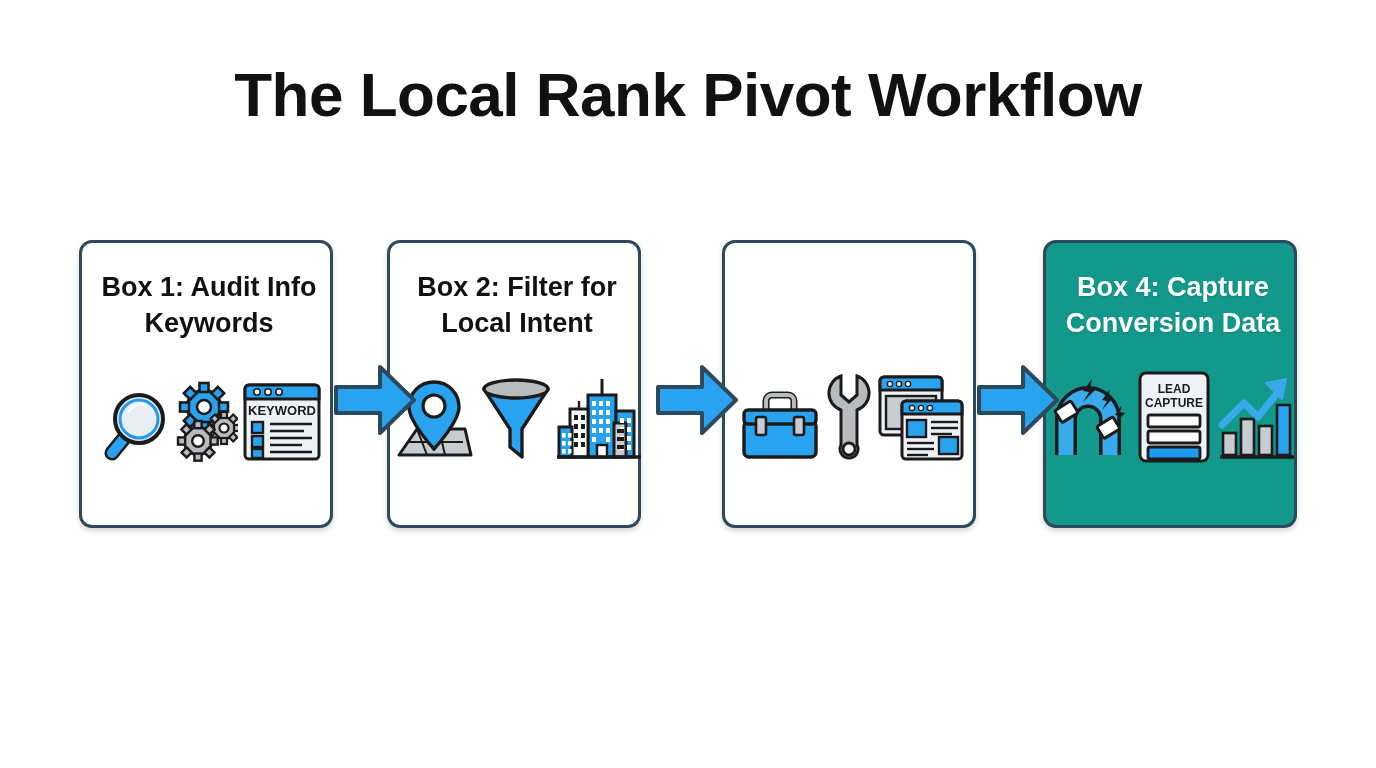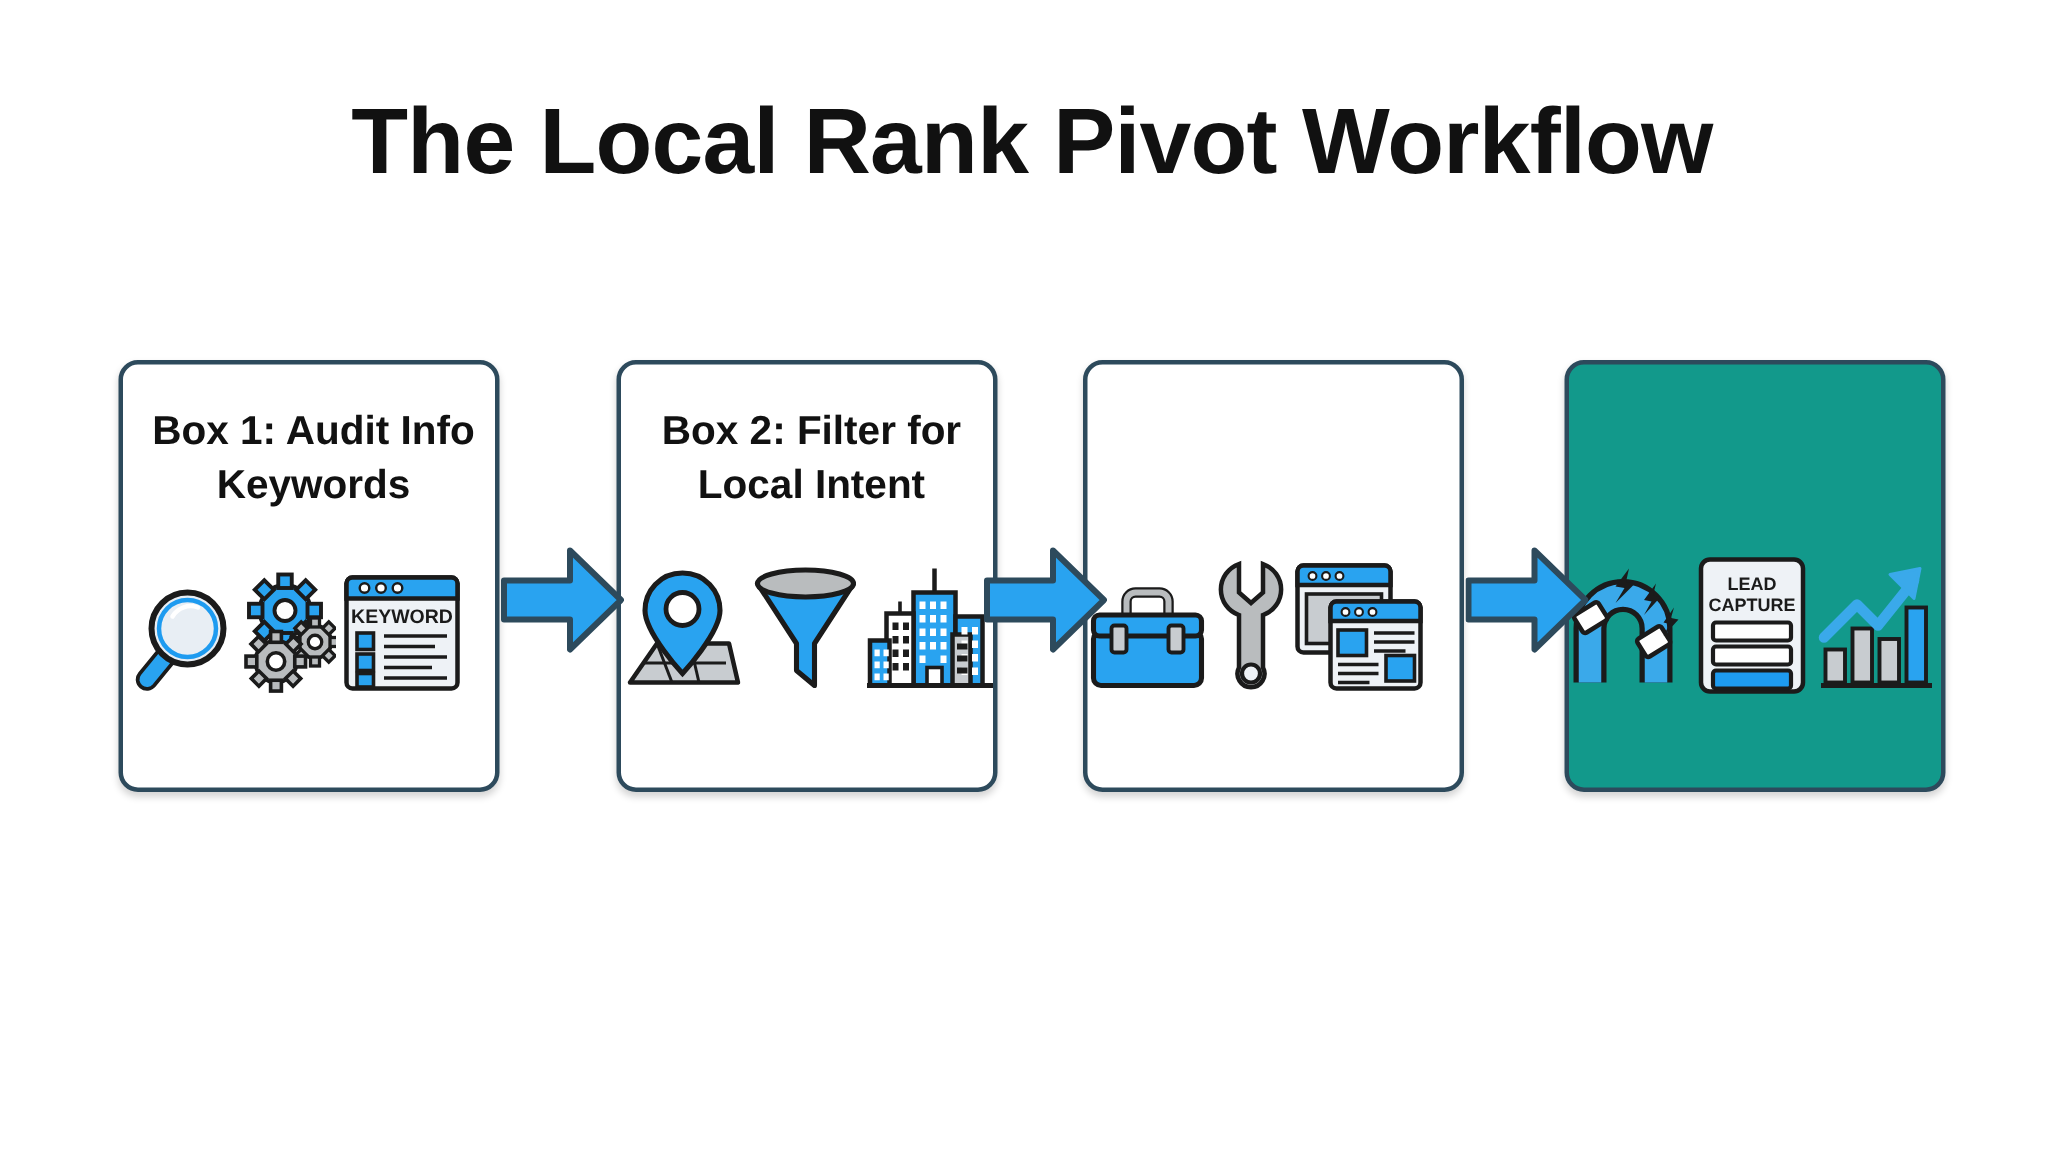--- a/index.html
+++ b/index.html
@@ -53,21 +53,21 @@
     width: 254px;
     height: 288px;
     box-sizing: border-box;
     border: 3px solid #2d4a5c;
     border-radius: 13px;
     background: #ffffff;
     box-shadow: 0 3px 5px rgba(0,0,0,0.17);
     z-index: 2;
   }
   .step-box.box-1 { left: 0px; }
-  .step-box.box-2 { left: 332px; }
+  .step-box.box-2 { left: 308px; }
   .step-box.box-3 { left: 643px; }
   .step-box.box-4 { left: 964px; background: #12998b; }
 
   .step-label {
     position: absolute;
     top: 27px;
     left: 10px;
     width: 234px;
     text-align: center;
     font-size: 27px;
@@ -81,20 +81,21 @@
   }
 
   .icon-strip {
     position: absolute;
     bottom: 62px;
     left: 0;
     width: 254px;
     height: 100px;
     display: flex;
     align-items: flex-end;
+    justify-content: center;
     gap: 4px;
   }
 
   
   .flow-arrow {
     position: absolute;
     top: 123px;
     width: 82px;
     height: 74px;
     z-index: 3;
@@ -298,20 +299,21 @@
           <line x1="53" y1="61" x2="74" y2="61" stroke="#1b1b1b" stroke-width="2.4"></line>
           <rect x="61" y="64" width="19" height="17" fill="#29a3f0" stroke="#1b1b1b" stroke-width="2.4"></rect>
           <line x1="29" y1="70" x2="56" y2="70" stroke="#1b1b1b" stroke-width="2.4"></line>
           <line x1="29" y1="76" x2="56" y2="76" stroke="#1b1b1b" stroke-width="2.4"></line>
           <line x1="29" y1="82" x2="50" y2="82" stroke="#1b1b1b" stroke-width="2.4"></line>
         </svg>
       </div>
     </div>
 
     <div class="step-box box-4">
+      <div class="step-label">Box 4: Capture Conversion Data</div>
       <div class="icon-strip">
 
         <svg width="78" height="88" viewBox="0 0 78 88">
           <path d="M14 80 L14 44 A22 22 0 0 1 58 44 L58 80" fill="none" stroke="#1b1b1b" stroke-width="22" stroke-linecap="butt"></path>
           <path d="M14 80 L14 44 A22 22 0 0 1 58 44 L58 80" fill="none" stroke="#3aa9ea" stroke-width="15" stroke-linecap="butt"></path>
           <rect x="5" y="30" width="19" height="14" rx="2" fill="#ffffff" stroke="#1b1b1b" stroke-width="3" transform="rotate(-32 14 37)"></rect>
           <rect x="47" y="46" width="19" height="14" rx="2" fill="#ffffff" stroke="#1b1b1b" stroke-width="3" transform="rotate(-32 56 53)"></rect>
           <path d="M40 4 L31 16 L37 17 L31 27 L44 14 L38 13 Z" fill="#1b1b1b"></path>
           <path d="M58 14 L50 25 L55 26 L50 35 L61 23 L56 22 Z" fill="#1b1b1b"></path>
           <path d="M70 30 L63 40 L67 41 L63 49 L73 38 L68 37 Z" fill="#1b1b1b"></path>

